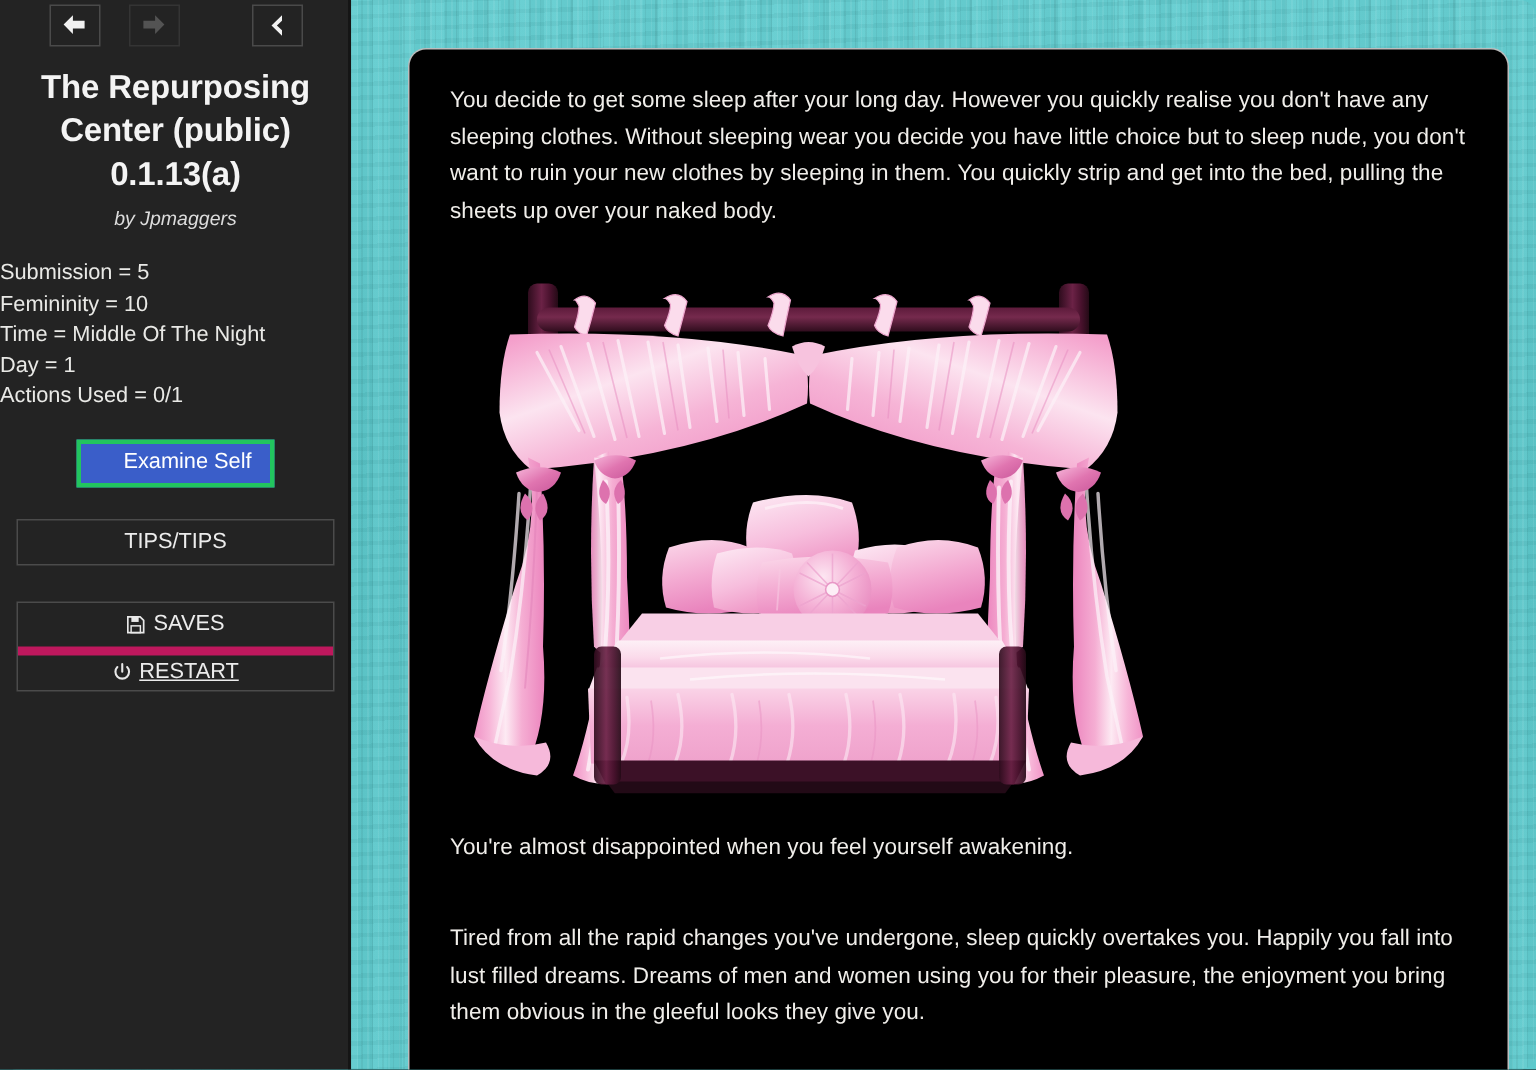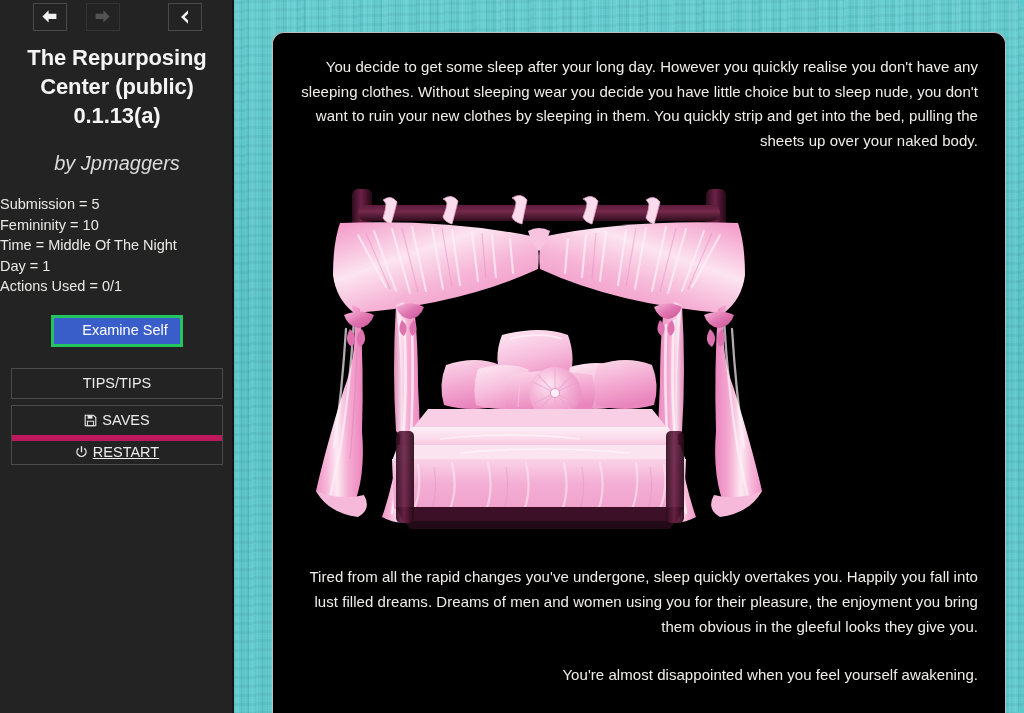--- a/index.html
+++ b/index.html
@@ -89,23 +89,23 @@
   #title {
     margin: 11px 8px 0 8px;
     font-size: 22px;
     line-height: 29px;
     font-weight: bold;
     text-align: center;
     color: #f4f4f4;
     letter-spacing: -0.1px;
   }
   #byline {
-    margin-top: 22px;
+    margin-top: 8px;
     text-align: center;
-    font-size: 20px;
+    font-size: 13px;
     font-style: italic;
     color: #dcdcdc;
   }
 
   #stats {
     margin-top: 19px;
     font-size: 14.5px;
     line-height: 20.6px;
     color: #e9e9e6;
   }
@@ -124,21 +124,21 @@
     font-family: "Liberation Sans", sans-serif;
     padding: 4px 12px 5px 28px;
     cursor: pointer;
     line-height: 17px;
   }
 
   .btn-group {
     margin: 21px 11px 0 11px;
     border: 1px solid #4b4b4b;
   }
-  .btn-group.second { margin-top: 6px; }
+  .btn-group.second { margin-top: 24px; }
   .side-btn {
     height: 29px;
     display: flex;
     align-items: center;
     justify-content: center;
     gap: 5px;
     font-size: 14.5px;
     color: #ececec;
     cursor: pointer;
     background: transparent;
@@ -148,21 +148,20 @@
     box-sizing: border-box;
   }
   .side-btn + .side-btn { border-top: 6px solid #be185d; text-decoration: underline; }
   .side-btn .gi { display: inline-flex; align-items: center; }
 
   
   #main {
     position: relative;
     flex: 1;
     height: 605px;
-    text-align: right;
   }
   #story-panel {
     position: absolute;
     left: 38px;
     top: 32px;
     width: 734px;
     height: 690px;
     background: #000000;
     border: 1px solid #bdbdbd;
     border-bottom: none;
@@ -500,19 +499,19 @@
           </g>
 
           <path d="M96 328 L384 328 L376 344 L104 344 Z" fill="#3c1127"></path>
           <path d="M104 342 L376 342 L370 350 L110 350 Z" fill="#220a16"></path>
 
           <rect x="96" y="252" width="18" height="92" rx="5" fill="url(#postG)" opacity="0.92"></rect>
           <rect x="366" y="252" width="18" height="92" rx="5" fill="url(#postG)" opacity="0.92"></rect>
         </svg>
       </div>
 
+      <p class="story-p p3">You're almost disappointed when you feel yourself awakening.</p>
       <p class="story-p p2">Tired from all the rapid changes you've undergone, sleep quickly overtakes you. Happily you fall into lust filled dreams. Dreams of men and women using you for their pleasure, the enjoyment you bring them obvious in the gleeful looks they give you.</p>
-      <p class="story-p p3">You're almost disappointed when you feel yourself awakening.</p>
 
     </div>
   </div>
 
 </div>
 
 </body></html>

